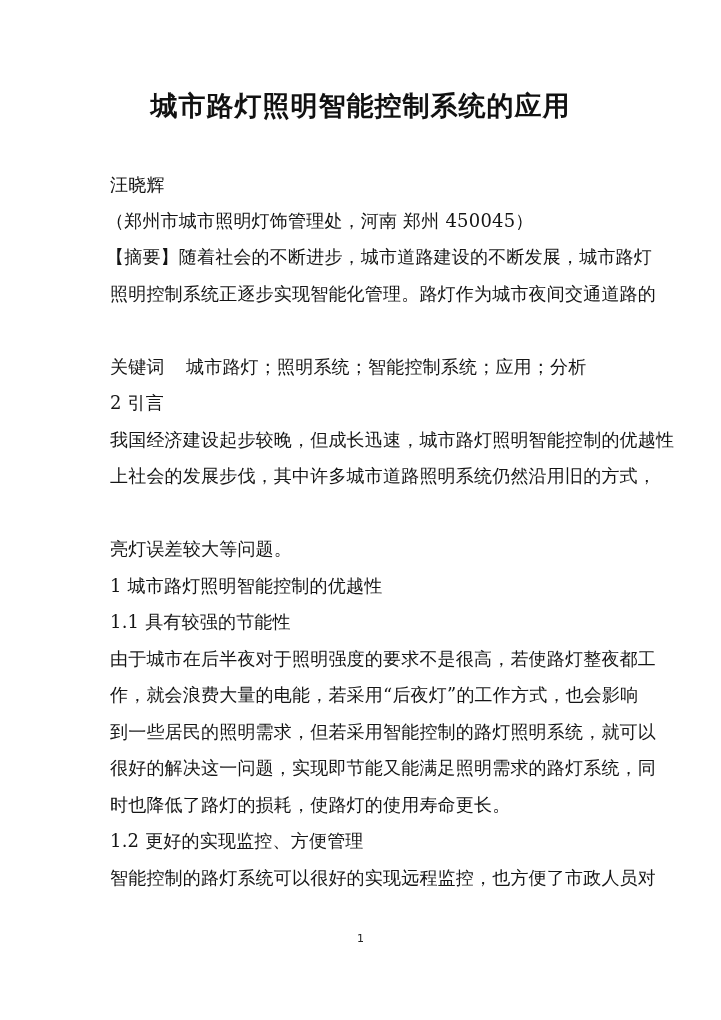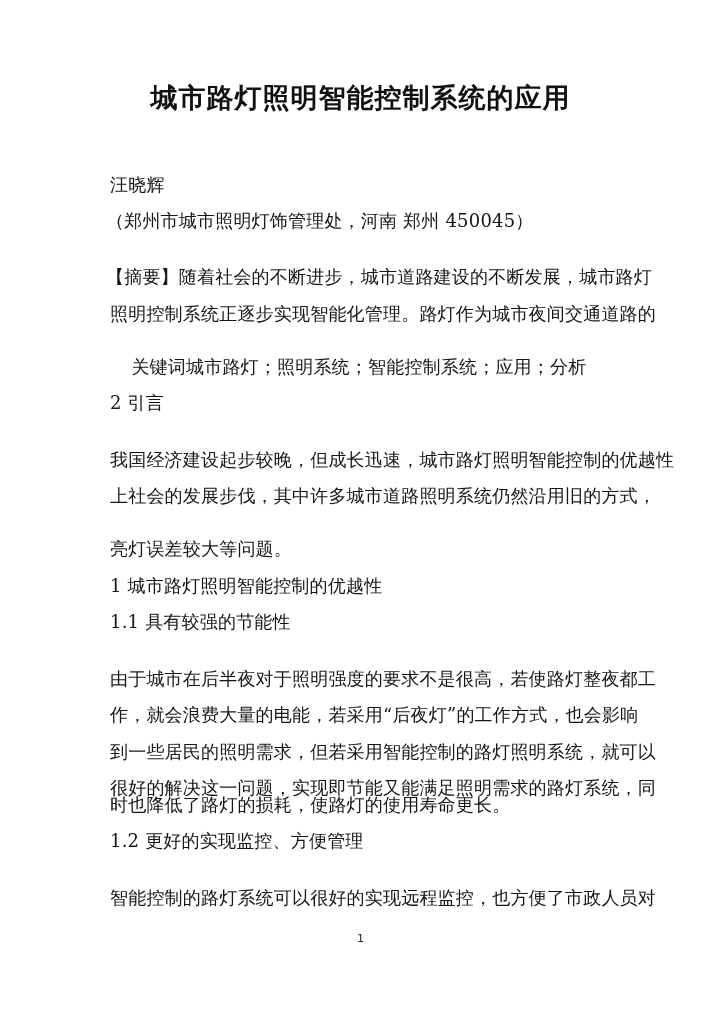--- a/index.html
+++ b/index.html
@@ -1,25 +1,25 @@
 <!DOCTYPE html>
 <html><head>
 <meta charset="utf-8">
 <style>
   html, body { margin: 0; padding: 0; background: #ffffff; }
   body { width: 721px; height: 1020px; position: relative; overflow: hidden;
          font-family: "DejaVu Serif", "Liberation Serif", serif; color: #111; }
   .page { position: absolute; left: 0; top: 0; width: 721px; height: 1020px; background: #fff; }
-  .title { position: absolute; left: 0; width: 721px; top: 80px; text-align: center;
+  .title { position: absolute; left: 0; width: 721px; top: 88px; text-align: center;
            font-size: 27px; font-weight: bold; letter-spacing: 1px; color: #111;
            font-family: Liberation Serif, serif; }
   .line { position: absolute; left: 110px; width: 500px; font-size: 18px; line-height: 22px;
           white-space: nowrap; color: #151515; letter-spacing: 0.2px; }
-  .justify { text-align: justify; text-align-last: justify; margin-top: 20px; }
-  .kw-label { display: inline-block; width: 76px; text-align: right; }
+  .justify { text-align: justify; text-align-last: justify; }
+  .kw-label { display: inline-block; width: 76px; }
   .page-num { position: absolute; left: 0; width: 721px; top: 932px; text-align: center;
               font-size: 11px; color: #222; font-family: "DejaVu Sans", sans-serif; }
 </style>
 </head>
 <body>
 
 <div class="page">
   <div class="title">城市路灯照明智能控制系统的应用</div>
 
   <div class="line" style="top:174px">汪晓辉</div>

